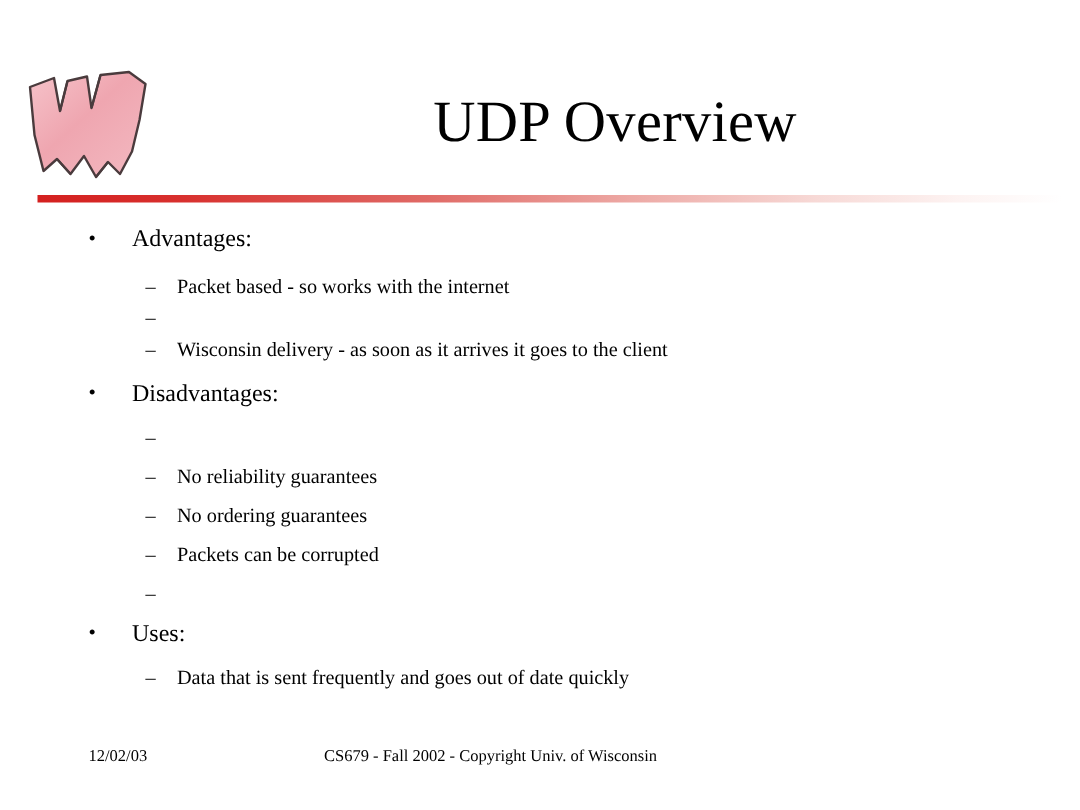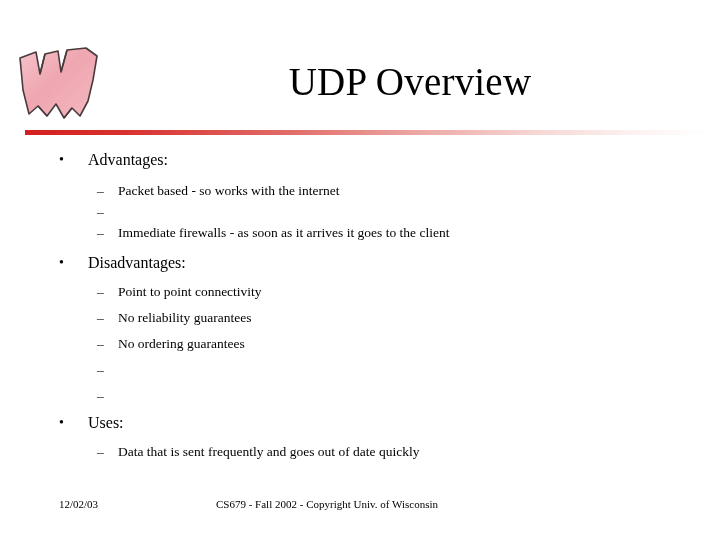--- a/index.html
+++ b/index.html
@@ -178,47 +178,47 @@
       <div>
         <div class="lvl2">
           <span class="dash">–</span>
           <span>Packet based - so works with the internet</span>
         </div>
         <div class="lvl2">
           <span class="dash">–</span>
         </div>
         <div class="lvl2">
           <span class="dash">–</span>
-          <span>Immediate firewalls - as soon as it arrives it goes to the client</span>
+          <span>Wisconsin delivery - as soon as it arrives it goes to the client</span>
         </div>
       </div>
       <div class="gap-after-adv-sub"></div>
     </div>
 
     <div class="group wide">
       <div class="lvl1">
         <span class="bullet">•</span>
         <span>Disadvantages:</span>
       </div>
       <div class="gap-before-dis-sub"></div>
       <div>
         <div class="lvl2">
           <span class="dash">–</span>
-          <span>Point to point connectivity</span>
         </div>
         <div class="lvl2">
           <span class="dash">–</span>
           <span>No reliability guarantees</span>
         </div>
         <div class="lvl2">
           <span class="dash">–</span>
           <span>No ordering guarantees</span>
         </div>
         <div class="lvl2">
           <span class="dash">–</span>
+          <span>Packets can be corrupted</span>
         </div>
         <div class="lvl2">
           <span class="dash">–</span>
         </div>
       </div>
       <div class="gap-after-dis-sub"></div>
     </div>
 
     <div class="group">
       <div class="lvl1">

